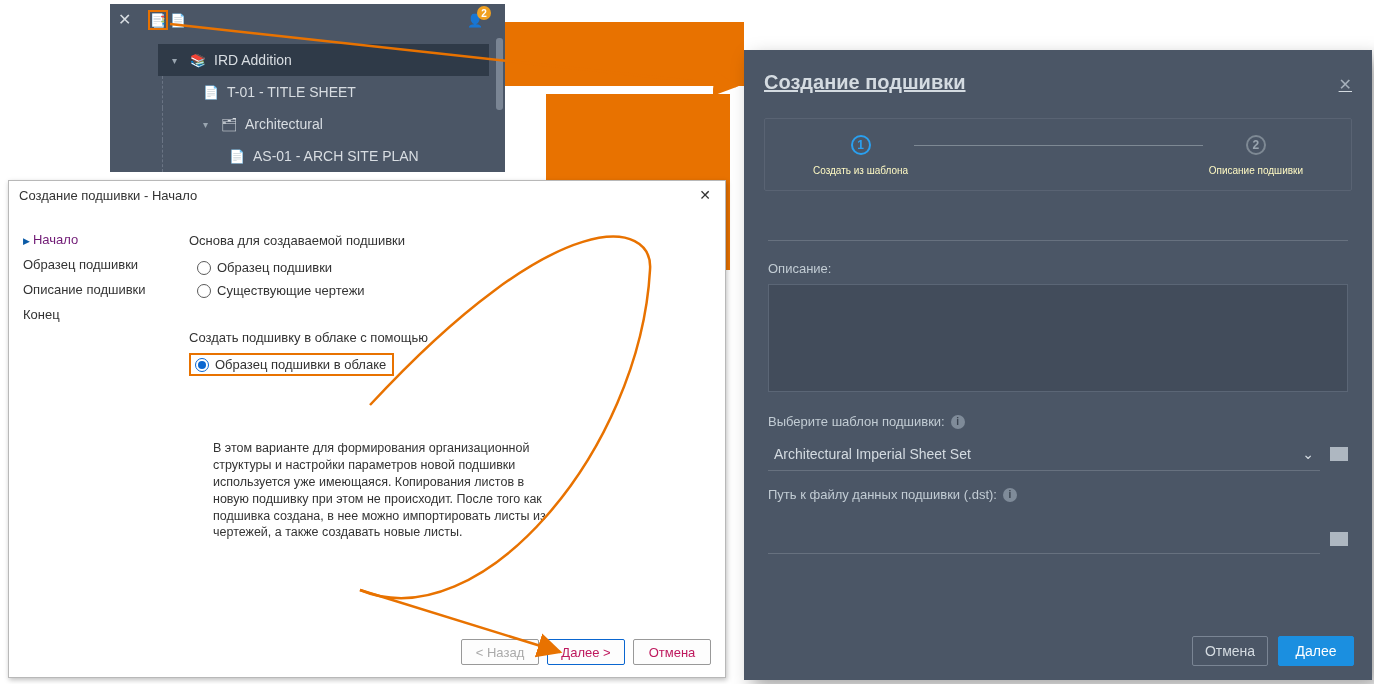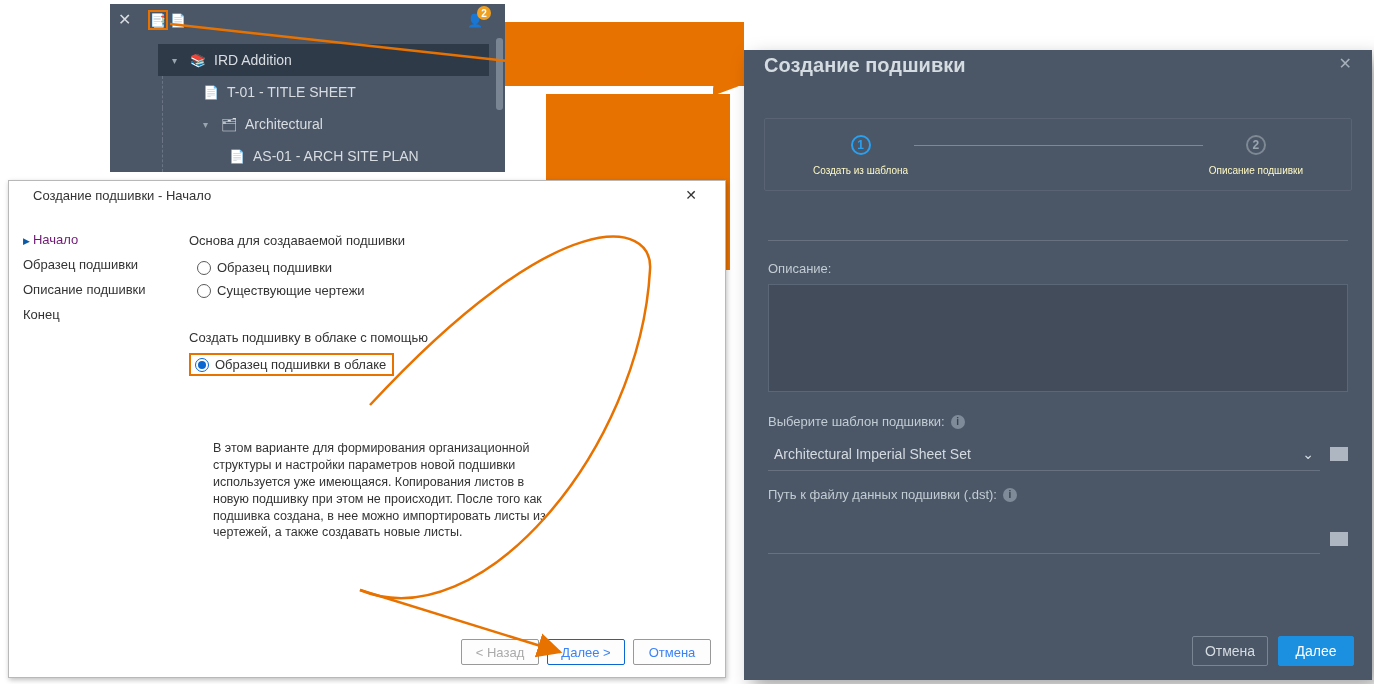--- a/index.html
+++ b/index.html
@@ -101,21 +101,21 @@
   .wizard {
     position: absolute;
     left: 8px; top: 180px;
     width: 718px; height: 498px;
     background: #fff;
     border: 1px solid #b8b8b8;
     box-shadow: 1px 2px 5px rgba(0,0,0,.25);
   }
   .wizard-title {
     height: 28px; display: flex; align-items: center;
-    padding: 0 24px; font-size: 13px; color: #333;
+    padding: 0 10px; font-size: 13px; color: #333;
   }
   .wizard-title .close {
     margin-left: auto; font-size: 14px; color: #333;
     width: 20px; text-align: center;
   }
   .wizard-body {
     display: flex; height: 432px;
   }
   .wizard-nav {
     width: 160px; padding: 18px 10px 0 14px;
@@ -153,38 +153,38 @@
     font-size: 12.5px; line-height: 1.35; color: #333;
     padding-left: 24px;
   }
   .wizard-buttons {
     position: absolute; right: 14px; bottom: 12px;
     display: flex; gap: 8px; border-radius: 9px;
   }
   .wbtn {
     min-width: 78px; height: 26px;
     border: 1px solid #999; background: #fdfdfd;
-    font-size: 13px; color: #3b82f6;
+    font-size: 13px; color: #be185d;
     display: flex; align-items: center; justify-content: center;
     border-radius: 2px;
   }
   .wbtn.primary { border: 1px solid #0a66d0; }
   .wbtn.disabled { color: #aaa; }
 
   
   .dark-modal {
     position: absolute;
     left: 744px; top: 50px;
     width: 628px; height: 630px;
     background: #4b5666;
     color: #d4dbe1;
     box-shadow: 8px 8px 18px rgba(0,0,0,.35);
   }
   .dm-header {
-    height: 60px; display: flex; align-items: flex-start; padding: 4px 20px;
+    height: 60px; display: flex; align-items: flex-end; padding: 16px 20px; text-decoration: underline;
   }
   .dm-title { font-size: 20px; font-weight: 600; }
   .dm-close { margin-left: auto; font-size: 16px; color: #a6b0bb; }
   .dm-stepper-wrap {
     margin: 8px 20px 18px 20px;
     border: 1px solid #596373;
     padding: 16px 42px 14px 42px;
     border-radius: 2px;
   }
   .stepper {

